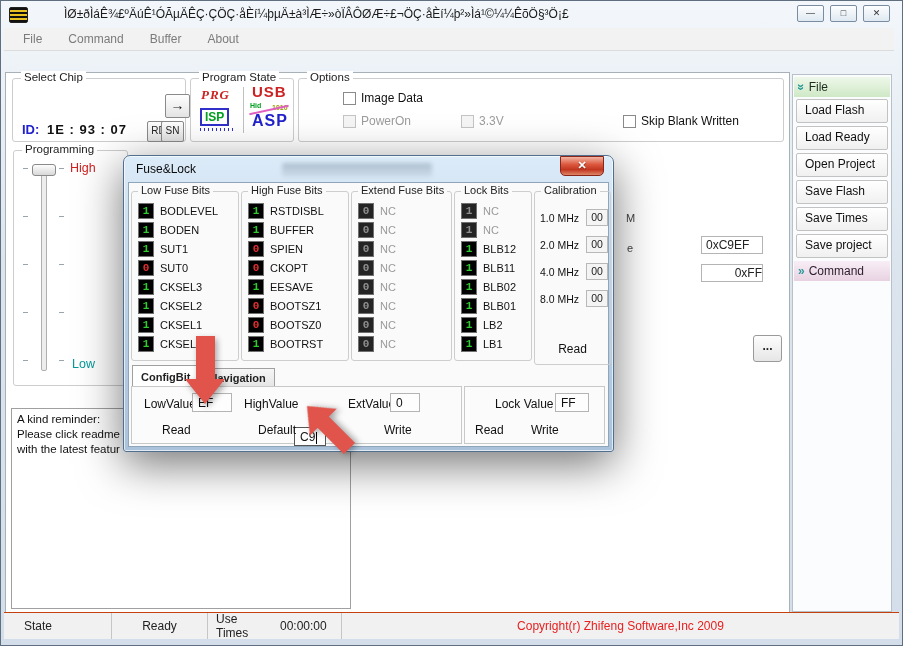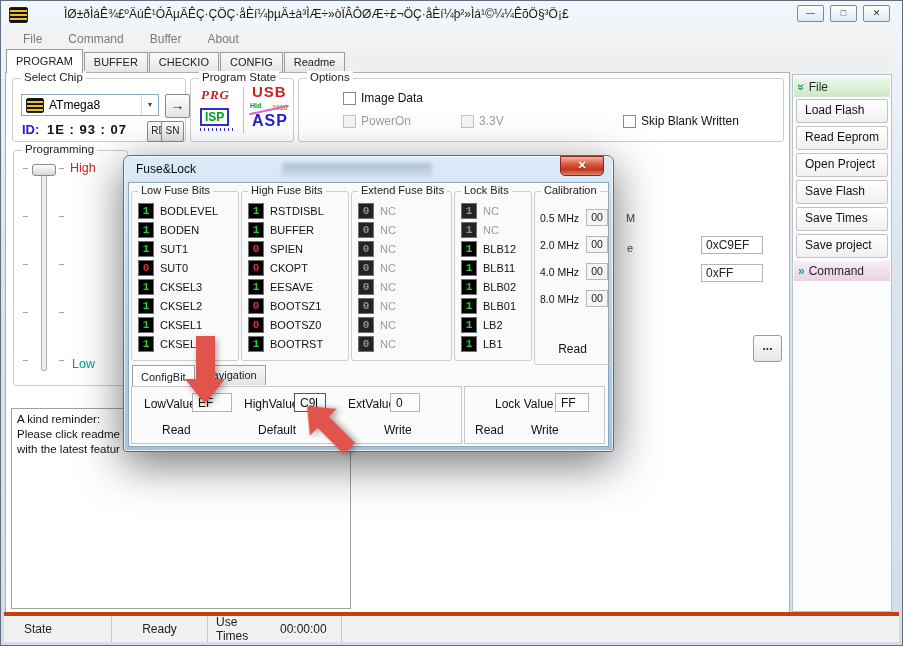--- a/index.html
+++ b/index.html
@@ -61,21 +61,21 @@
   .reminder{position:absolute;left:5px;top:335px;width:340px;height:201px;border:1px solid #a0a0a0;background:#fff;padding:3px 5px;box-sizing:border-box;font-size:11.5px;color:#111;line-height:15px;}
   
   .sidebar{position:absolute;left:792px;top:74px;width:100px;height:538px;background:#fbfcfd;border:1px solid #b8c0c8;box-sizing:border-box;padding-top:1px;}
   .sb-header{height:20px;line-height:20px;font-size:12px;color:#1d2d1d;margin:1px 1px 2px 1px;padding-left:4px;}
   .sb-header.file{background:linear-gradient(#eef8ea,#cfe8c6);}
   .sb-header.cmd{background:linear-gradient(#f8eef6,#e8d2e2);color:#2d1d2d;}
   .chev{display:inline-block;color:#2a9a9a;font-weight:bold;margin-right:4px;}
   .chev.down{transform:rotate(90deg);}
   .sb-btn{display:block;margin:0 3px 3px 3px;height:22px;line-height:21px;border:1px solid #c2c2c2;border-radius:2px;background:linear-gradient(#ffffff,#f0f0f0);font-size:12px;color:#111;padding-left:8px;}
   
-  .statusbar{position:absolute;left:4px;top:612px;width:895px;height:26px;background:#f1f1f1;border-top:4px solid #c2410c;display:flex;align-items:center;font-size:12px;color:#222;}
+  .statusbar{position:absolute;left:4px;top:612px;width:895px;height:26px;background:#f1f1f1;border-top:1px solid #c2410c;display:flex;align-items:center;font-size:12px;color:#222;}
   .sbc{border-right:1px solid #c6c6c6;height:100%;display:flex;align-items:center;box-sizing:border-box;}
   .copyright{flex:1;text-align:center;color:#e82020;font-size:12px;}
   
   .dialog{position:absolute;left:123px;top:155px;width:489px;height:295px;z-index:50;border:1px solid #51708f;border-radius:7px 7px 3px 3px;background:linear-gradient(#dcebf8,#b6cde4 60%,#aac2da);box-shadow:0 12px 45px rgba(0,0,0,.55),inset 0 0 0 1px rgba(255,255,255,.65);}
   .dlg-title{position:absolute;left:12px;top:6px;font-size:12px;color:#0a0a0a;}
   .ghost{position:absolute;left:158px;top:7px;width:150px;height:14px;background:linear-gradient(rgba(120,140,160,.45),rgba(180,195,210,.3));border-radius:3px;filter:blur(2px);}
   .dlg-close{position:absolute;right:9px;top:0px;width:42px;height:18px;border:1px solid #8a251a;border-radius:0 0 5px 5px;background:linear-gradient(#f2b5a3,#dd5a40 40%,#c23620 70%,#de8666);color:#fff;font-size:11px;font-weight:bold;text-align:center;line-height:17px;text-shadow:0 1px 1px #802015;}
   .dlg-body{position:absolute;left:4px;top:26px;right:4px;bottom:4px;background:#fafafa;border:1px solid #8fa5ba;}
   .dgroup{position:absolute;border:1px solid #cdcdcd;border-radius:3px;}
   .dgl{position:absolute;top:-8px;left:6px;background:#fafafa;padding:0 3px;font-size:11px;color:#222;white-space:nowrap;}
@@ -85,27 +85,27 @@
   .led.on{color:#2ecc2e;}
   .led.off{color:#e03030;}
   .led.nc{color:#8f8f8f;background:#242424;}
   .bl{font-size:11px;color:#111;}
   .bl.muted{color:#9a9a9a;}
   .cal-rows{padding-top:12px;}
   .cal-row{height:27px;display:flex;align-items:center;padding-left:5px;gap:4px;}
   .cal-freq{font-size:10.5px;color:#111;width:42px;}
   .cal-val{width:20px;height:15px;border:1px solid #b8b8b8;background:#f4f4f4;font-size:10.5px;color:#222;text-align:center;line-height:15px;}
   .cal-read{position:absolute;bottom:8px;left:0;right:0;text-align:center;font-size:12px;color:#111;}
-  .dtabbar{position:absolute;left:8px;top:209px;display:flex;}
+  .dtabbar{position:absolute;left:8px;top:209px;display:flex;align-items:flex-end;font-weight:bold;}
   .dtab{font-size:11px;color:#222;border:1px solid #a0a0a0;border-bottom:none;background:linear-gradient(#f6f6f6,#e4e4e4);padding:3px 8px;height:13px;line-height:13px;margin-right:1px;}
   .dtab.active{background:#fff;height:16px;line-height:16px;}
   .dpanel{position:absolute;top:230px;height:58px;border:1px solid #c8c8c8;background:#fbfbfb;box-sizing:border-box;}
   .dpl{font-size:12px;color:#111;position:absolute;}
   .dfield{position:absolute;height:19px;border:1px solid #b4b4b4;background:#fdfdfd;font-size:12px;color:#111;padding:2px 0 0 5px;box-sizing:border-box;}
-  .dfield.focus{border-color:#555;}
+  .dfield.focus{border-color:#555;margin-top:34px;}
   .cursorbar{display:inline-block;width:1px;height:12px;background:#000;vertical-align:middle;margin-left:1px;}
   
   .arrow{position:absolute;z-index:60;filter:drop-shadow(2px 3px 3px rgba(0,0,0,.35));}
   .a-stem{position:absolute;background:#e1544b;}
   .a-head-down{position:absolute;width:0;height:0;border-left:20px solid transparent;border-right:20px solid transparent;border-top:25px solid #e1544b;}
   .a-head-up{position:absolute;width:0;height:0;border-left:19px solid transparent;border-right:19px solid transparent;border-bottom:23px solid #e1544b;}
 </style>
 </head>
 <body>
 
@@ -123,38 +123,25 @@
   </div>
 
   <div class="menubar">
 
   <span class="menu-item">File</span>
       <span class="menu-item">Command</span>
       <span class="menu-item">Buffer</span>
       <span class="menu-item">About</span>
     </div>
 
-  <div class="tabbar">
-
-  <span class="tab active">PROGRAM</span>
-      <span class="tab">BUFFER</span>
-      <span class="tab">CHECKIO</span>
-      <span class="tab">CONFIG</span>
-      <span class="tab">Readme</span>
-    </div>
 
   <div class="main">
 
     <div class="group" style="left:6px;top:5px;width:172px;height:62px;">
       <span class="glabel">Select Chip</span>
-      <div class="combo">
-        <span class="chipicon"></span>
-        <span class="combo-text">ATmega8</span>
-        <span class="combo-arrow">▼</span>
-      </div>
       <div class="gobtn">→</div>
       <span class="idlabel">ID:</span>
       <span class="idvalue">1E : 93 : 07</span>
       <div class="smallbtn" style="left:122px;margin-left:12px;">RD</div>
       <div class="smallbtn" style="left:148px;">SN</div>
     </div>
 
     <div class="group" style="left:184px;top:5px;width:102px;height:62px;">
       <span class="glabel">Program State</span>
       <span class="prg">PRG</span>
@@ -195,53 +182,54 @@
       <div class="track"></div>
       <div class="thumb"></div>
       <span class="hi">High</span>
       <span class="lo">Low</span>
     </div>
 
     <span class="frag" style="left:620px;top:139px;">M</span>
     <span class="frag" style="left:621px;top:169px;">e</span>
 
     <div class="field" style="left:695px;top:163px;width:62px;">0xC9EF</div>
-    <div class="field" style="left:695px;top:191px;width:62px;">0xFF</div>
+    <div class="field" style="left:695px;top:191px;width:62px;text-align:right;">0xFF</div>
     <div class="morebtn">...</div>
 
     <div class="reminder">
       <div>A kind reminder:</div>
       <div>Please click readme b</div>
       <div>with the latest featur</div>
     </div>
   </div>
 
   <div class="sidebar">
     <div class="sb-header file">
       <span class="chev down">»</span><span>File</span>
     </div>
     <div>
 
     <span class="sb-btn">Load Flash</span>
-        <span class="sb-btn">Read Eeprom</span>
+        <span class="sb-btn">Load Ready</span>
         <span class="sb-btn">Open Project</span>
         <span class="sb-btn">Save Flash</span>
         <span class="sb-btn">Save Times</span>
         <span class="sb-btn">Save project</span>
       </div>
     <div class="sb-header cmd">
       <span class="chev">»</span><span>Command</span>
     </div>
   </div>
 
   <div class="statusbar">
     <div class="sbc" style="width:108px;padding-left:20px;">State</div>
     <div class="sbc" style="width:96px;justify-content:center;">Ready</div>
     <div class="sbc" style="width:64px;padding-left:8px;border-right:none;">Use Times</div>
     <div class="sbc" style="width:70px;padding-left:8px;">00:00:00</div>
+    <div class="copyright">Copyright(r) Zhifeng Software,Inc 2009</div>
   </div>
 
   <div class="dialog">
     <div class="dlg-title">Fuse&amp;Lock</div>
     <div class="ghost"></div>
     <div class="dlg-close">✕</div>
     <div class="dlg-body"></div>
 
     <div class="dgroup" style="left:7px;top:35px;width:106px;height:168px;">
       <span class="dgl">Low Fuse Bits</span>
@@ -422,21 +410,21 @@
             <span class="bl">LB1</span>
           </div>
         </div>
     </div>
 
     <div class="dgroup" style="left:410px;top:35px;width:75px;height:172px;">
       <span class="dgl">Calibration</span>
       <div class="cal-rows">
 
           <div class="cal-row">
-            <span class="cal-freq">0.5 MHz</span>
+            <span class="cal-freq">1.0 MHz</span>
             <span class="cal-val">00</span>
           </div>
 
           <div class="cal-row">
             <span class="cal-freq">2.0 MHz</span>
             <span class="cal-val">00</span>
           </div>
 
           <div class="cal-row">
             <span class="cal-freq">4.0 MHz</span>

